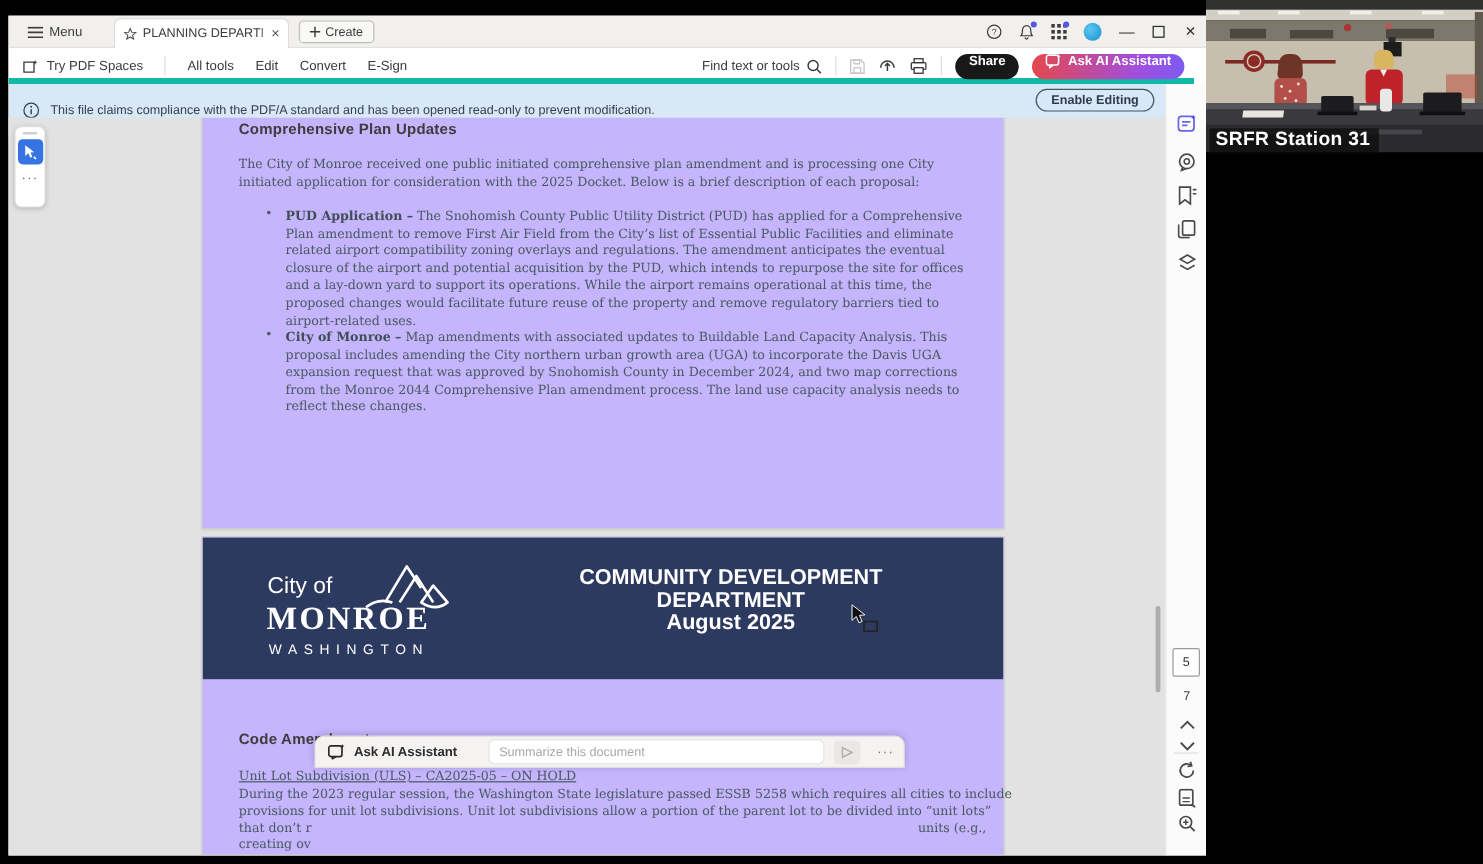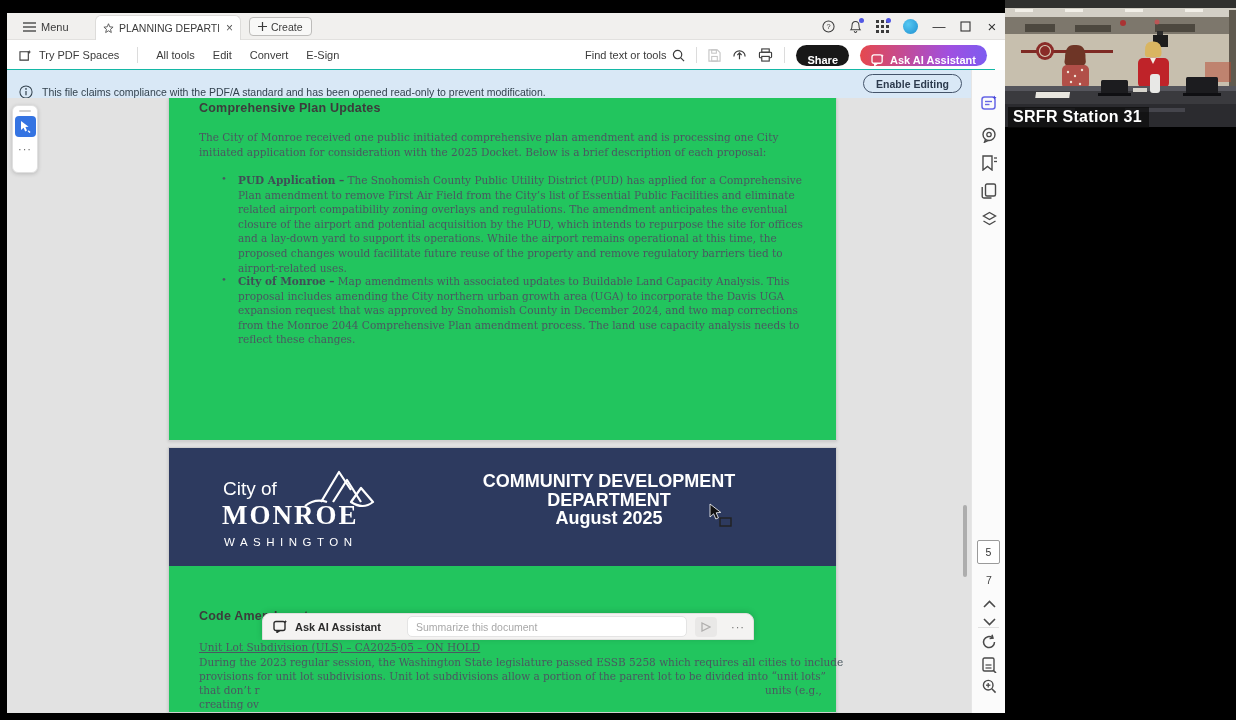--- a/index.html
+++ b/index.html
@@ -21,41 +21,41 @@
   .doc-tab .t-close { font-size:12px; color:#555; margin-left:2px; }
   .create-btn { position:absolute; left:242px; top:4px; height:19px; border:1px solid #bdbcba; border-radius:4px; background:#f8f8f7;
                 display:flex; align-items:center; gap:4px; padding:0 8px; font-size:10.5px; color:#3b3b3b; }
   .tb-right { position:absolute; right:6px; top:0; height:27px; display:flex; align-items:center; gap:14px; }
   .winctl { font-size:13px; color:#333; width:14px; text-align:center; }
   .avatar { width:15px; height:15px; border-radius:50%; background:radial-gradient(circle at 35% 35%, #56c8f2, #1e8fd0); }
   .badge-dot { position:absolute; right:-2px; top:-2px; width:5px; height:5px; border-radius:50%; background:#5258e4; }
   .icon-wrap { position:relative; display:flex; align-items:center; }
 
   
-  .toolbar { position:absolute; left:0; top:27px; width:988px; height:30px; background:#fff; border-bottom:1px solid #14b8a6; }
+  .toolbar { position:absolute; left:0; top:27px; width:988px; height:30px; background:#fff; border-bottom:5px solid #14b8a6; }
   .tools-left { position:absolute; left:12px; top:0; height:30px; display:flex; align-items:center; gap:18px; }
   .pdf-spaces { display:flex; align-items:center; gap:6px; font-size:11px; color:#3b3b3b; }
   .v-div { width:1px; height:16px; background:#dcdcdc; }
   .menu-item { font-size:11px; color:#3b3b3b; }
   .tools-right { position:absolute; right:8px; top:0; height:30px; display:flex; align-items:center; gap:11px; }
   .find-box { display:flex; align-items:center; gap:6px; font-size:11px; color:#3b3b3b; }
-  .pill { height:21px; border-radius:11px; display:flex; align-items:flex-end; gap:5px; padding:0 11px; font-size:11px; font-weight:bold; color:#fff; }
+  .pill { height:21px; border-radius:11px; display:flex; align-items:flex-start; gap:5px; padding:0 11px; font-size:11px; font-weight:bold; color:#fff; }
   .share-pill { background:#181818; }
   .ai-pill { background:linear-gradient(90deg,#e5484d 0%, #a04fe0 70%, #7d5cf0 100%); }
 
   
   .notice { position:absolute; left:0; top:57px; width:964px; height:44px; background:#d9e8f6; display:flex; align-items:center; }
   .notice-ic { margin-left:12px; }
   .notice-text { margin-left:9px; font-size:10.5px; color:#33424e; }
   .enable-btn { position:absolute; right:9px; top:4px; height:19px; border:1px solid #44546a; border-radius:10px; padding:0 12px;
                 display:flex; align-items:center; font-size:10.5px; font-weight:bold; color:#2d3b4e; background:transparent; }
 
   
   .content { position:absolute; left:0; top:85px; width:964px; height:615px; background:#e2e2e2; overflow:hidden; }
-  .page { position:absolute; left:161px; width:669px; background:#22c55e; border:1px solid #cfcfcf; box-shadow:0 1px 3px rgba(0,0,0,.12); }
+  .page { position:absolute; left:161px; width:669px; background:#c4b5fd; border:1px solid #cfcfcf; box-shadow:0 1px 3px rgba(0,0,0,.12); }
   .page5 { top:0; height:343px; border-top:none; }
   .page6 { top:349px; height:266px; }
 
   .doc-serif { font-family:"DejaVu Serif", serif; color:#4a5860; font-size:10.5px; line-height:14.6px; }
   .doc-head { font-family:"Liberation Sans", sans-serif; font-weight:bold; font-size:12.5px; color:#3c3c3c; letter-spacing:.2px; }
   .b-lead { font-weight:bold; color:#404e56; }
   .bullet-row { position:absolute; display:flex; }
   .bullet-dot { width:17px; font-size:10px; color:#4a5860; font-family:"DejaVu Serif", serif; }
 
   

